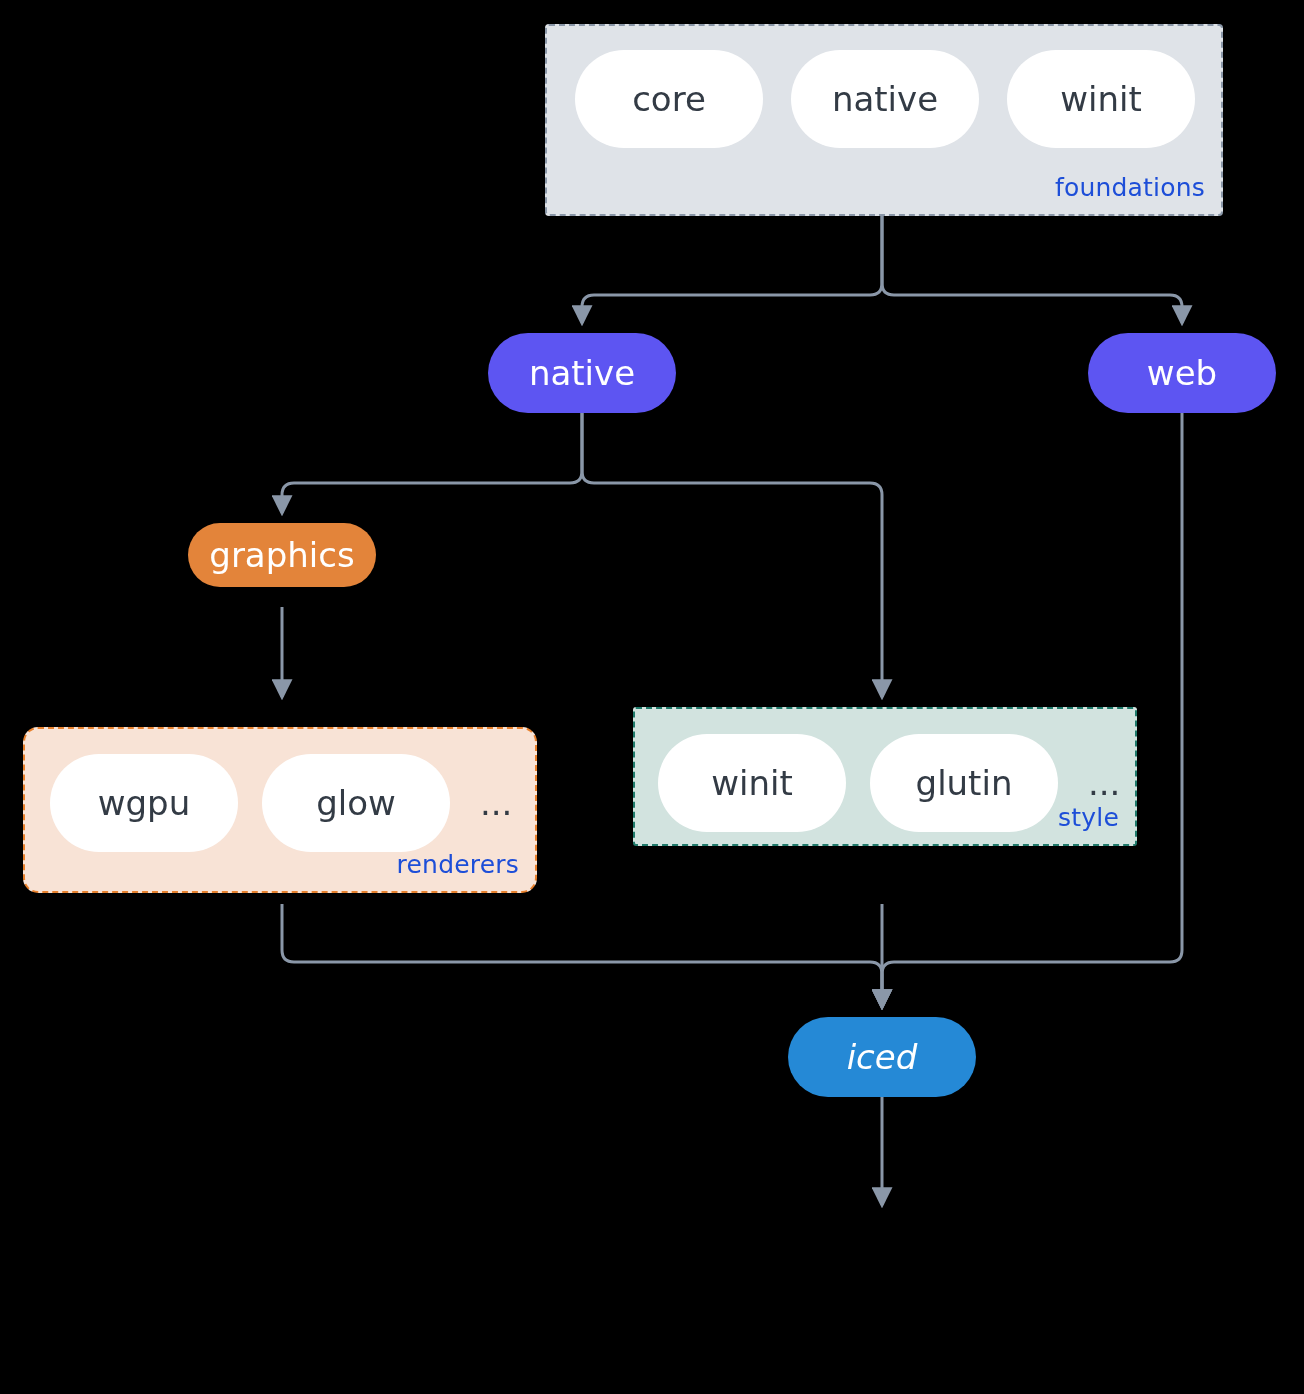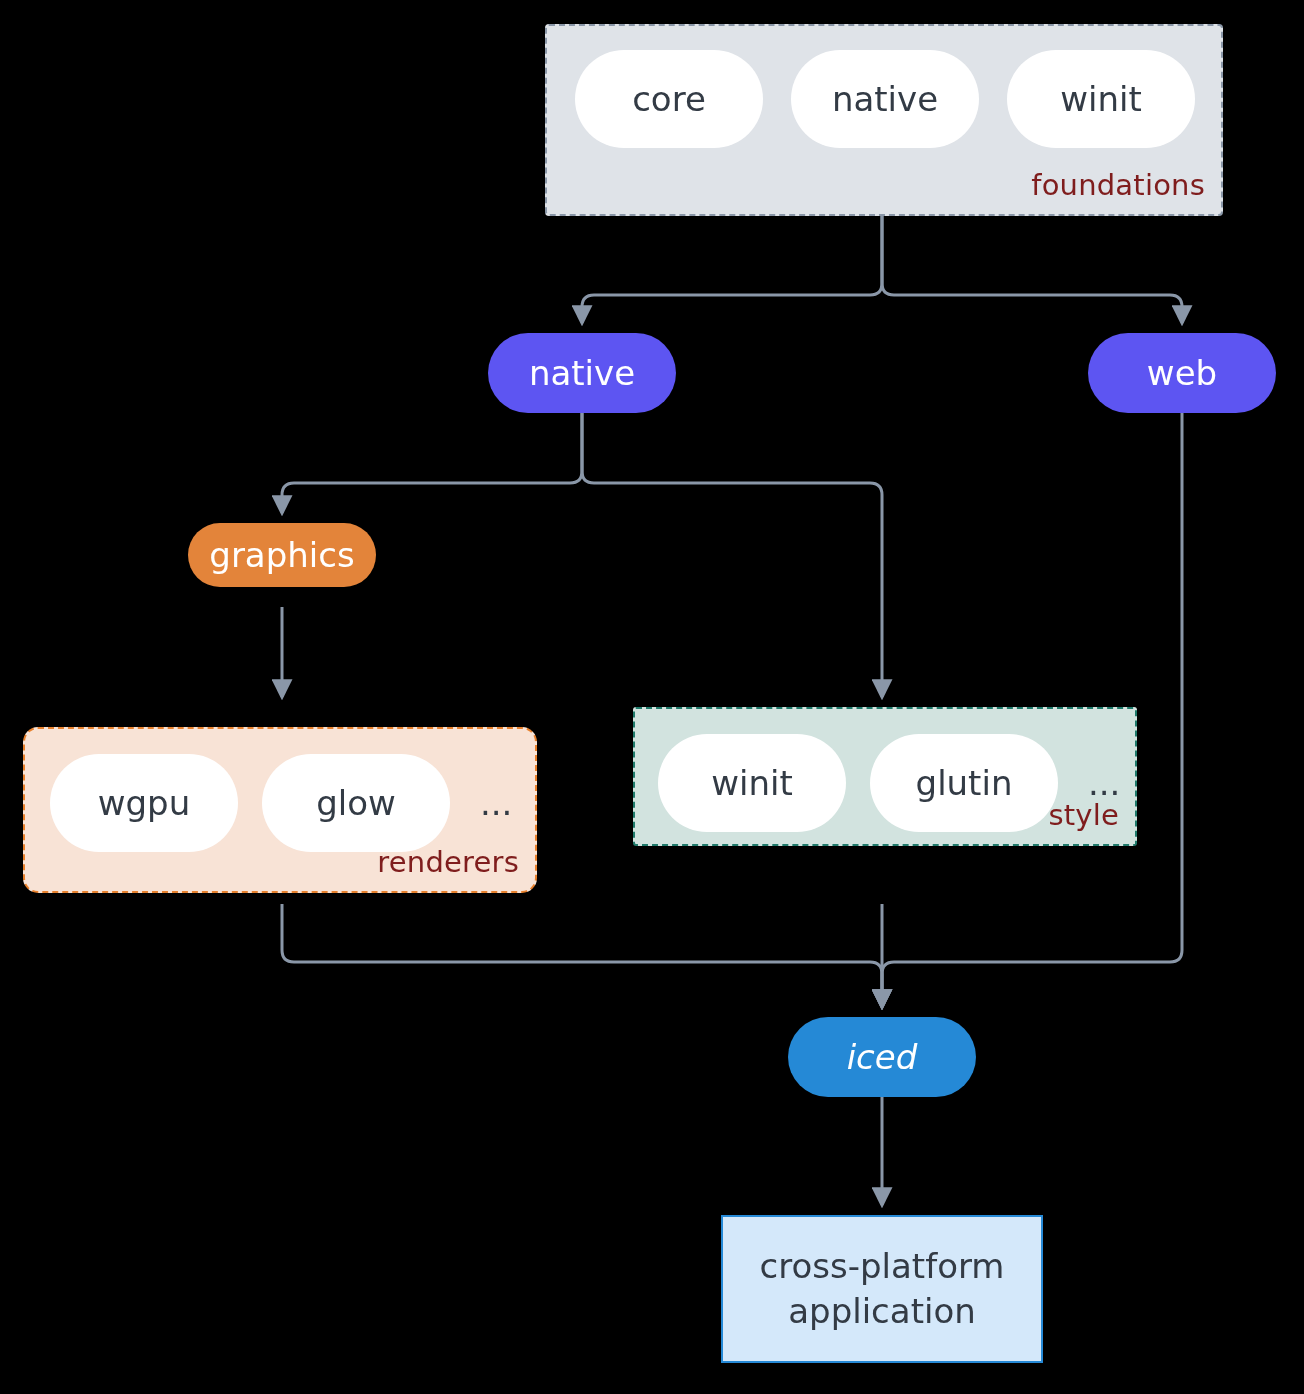--- a/index.html
+++ b/index.html
@@ -25,22 +25,22 @@
 
   
   .group {
     position: absolute;
     box-sizing: border-box;
   }
   .group-label {
     position: absolute;
     right: 16px;
     bottom: 12px;
-    font-size: 29px;
-    color: #7f1d1d;
+    font-size: 25px;
+    color: #1d4ed8;
     letter-spacing: 0.2px;
     white-space: nowrap;
   }
   .group-row {
     position: absolute;
     left: 0; top: 0;
     display: flex;
     align-items: flex-end;
   }
 
@@ -214,18 +214,14 @@
     <div class="group-row">
       <div class="chip">winit</div>
       <div class="chip">glutin</div>
       <div class="ellipsis">...</div>
     </div>
     <div class="group-label">style</div>
   </div>
 
   <div class="node-pill" id="node-iced">iced</div>
 
-  <div id="node-application">
-    <div>cross-platform</div>
-    <div>application</div>
-  </div>
 
 </div>
 
 </body></html>

